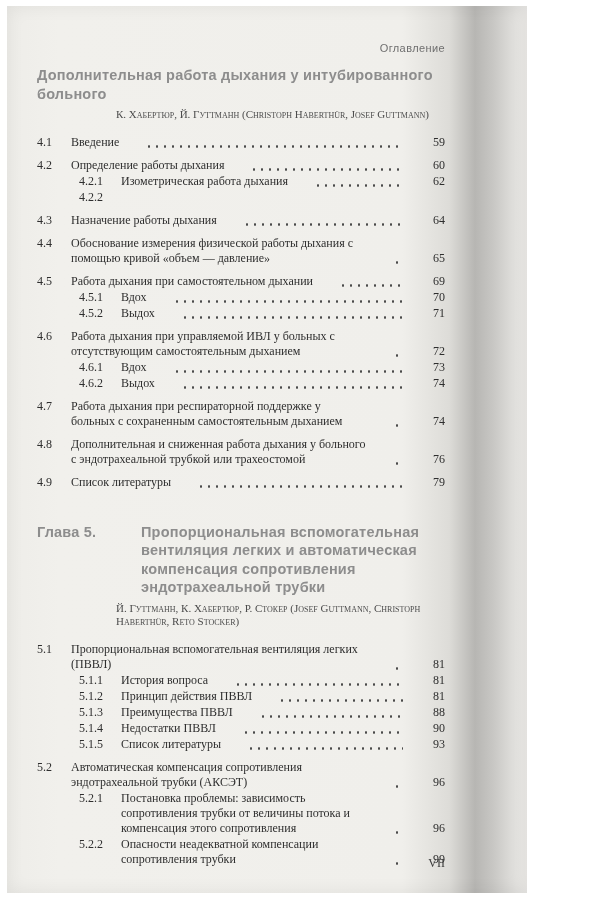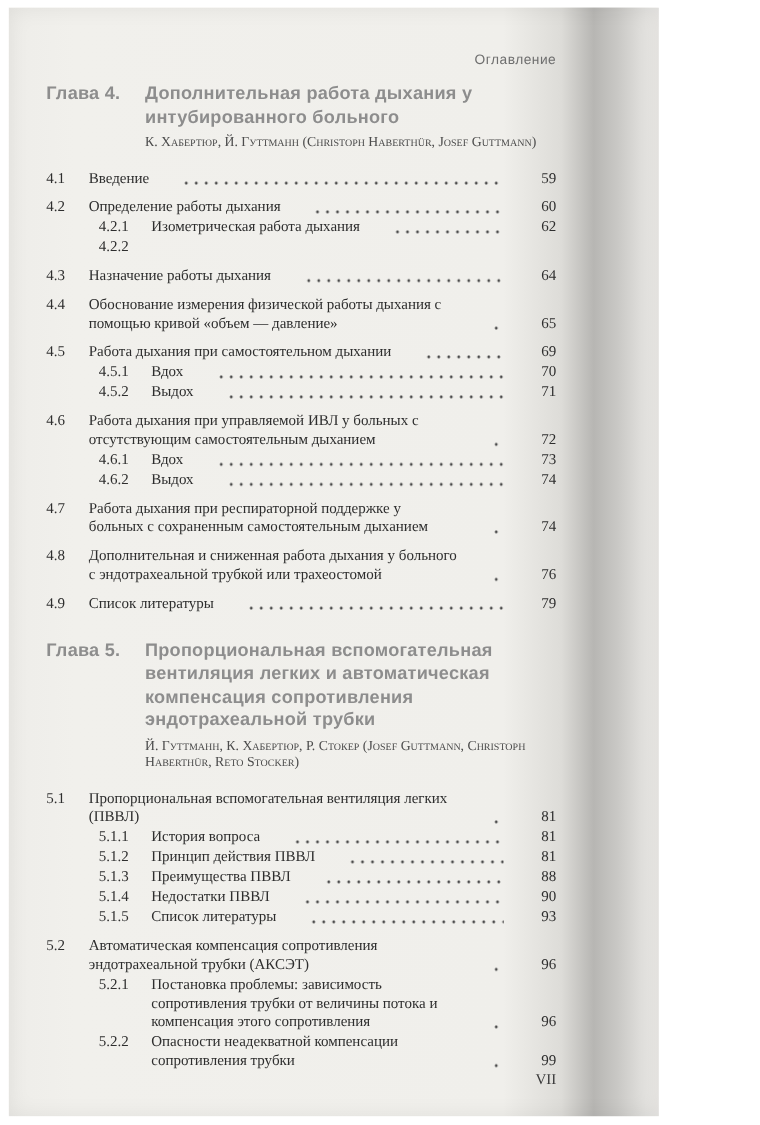--- a/index.html
+++ b/index.html
@@ -43,21 +43,21 @@
   }
   .running-head {
     text-align: right;
     font-family: "Liberation Sans", sans-serif;
     font-size: 11px;
     letter-spacing: 0.4px;
     color: #6f6f6f;
     margin-bottom: 8px;
   }
   .chapter { display: block; }
-  .chapter + .chapter .chapter-heading { margin-top: 22px; }
+  .chapter + .chapter .chapter-heading { margin-top: 33px; gap: 25px; }
   .chapter-heading {
     display: flex;
     margin-top: 12px;
     font-family: "Liberation Sans", sans-serif;
     font-weight: bold;
     font-size: 14.5px;
     line-height: 18.5px;
     color: #8d8d8d;
     letter-spacing: 0.2px;
   }
@@ -116,21 +116,20 @@
 </head>
 <body>
 
 <div class="scan-frame">
   <div class="book-page">
     <div class="page-content">
       <div class="running-head">Оглавление</div>
       <div id="chapters">
           <section class="chapter">
             <div class="chapter-heading">
-              <span class="chapter-label">Глава 4.</span>
               <span class="chapter-title">Дополнительная работа дыхания у интубированного больного</span>
             </div>
             <div class="chapter-authors">К. Хабертюр, Й. Гуттманн (Christoph Haberthür, Josef Guttmann)</div>
             <div class="toc-entries">
               <div class="toc-entry l1">
                 <span class="num">4.1</span>
                 <span class="entry-body">
                   <span class="entry-title">Введение</span>
                   <span class="dots"></span>
                   <span class="pg">59</span>

